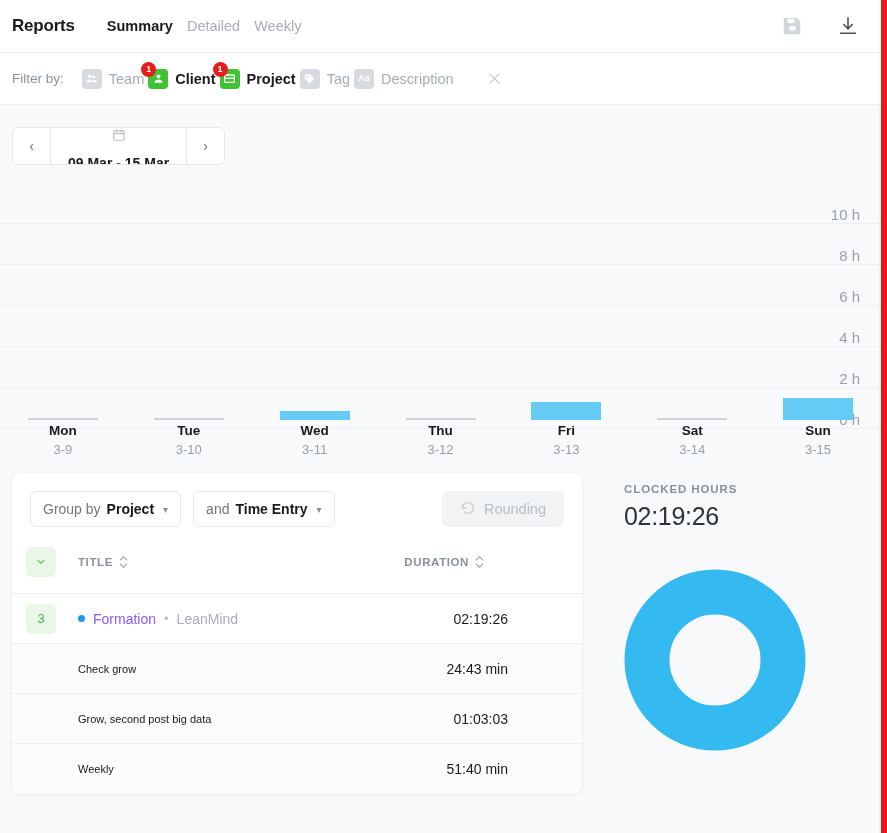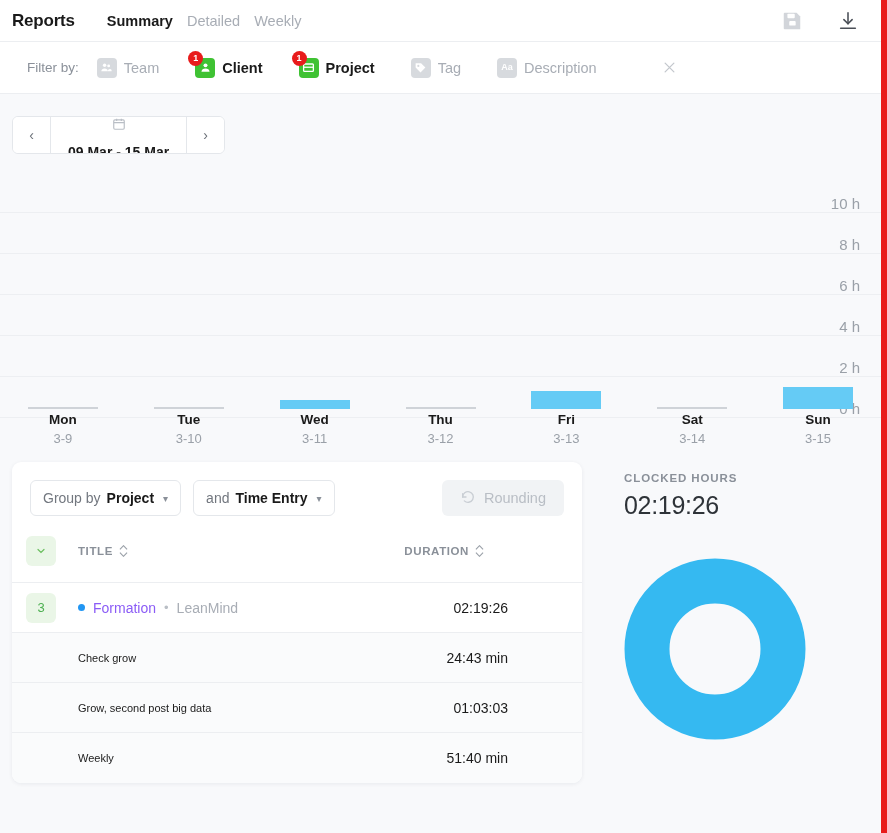--- a/index.html
+++ b/index.html
@@ -11,21 +11,21 @@
   }
   #root {
     position: relative;
     width: 887px; height: 833px;
     background: #f8f9fb;
     border-right: 6px solid #e81b1b;
   }
 
   
   .header {
-    height: 42px;
+    height: 53px;
     background: #ffffff;
     display: flex;
     align-items: center;
     padding: 0 22px 0 12px;
     border-bottom: 1px solid #eceef1;
   }
   .page-title {
     font-size: 17px;
     font-weight: bold;
     color: #1a1a1a;
@@ -43,29 +43,29 @@
   .header-spacer { flex: 1; }
   .header-actions { display: flex; align-items: center; gap: 34px; }
   .hicon { width: 22px; height: 22px; cursor: pointer; display: block; }
 
   
   .filterbar {
     height: 52px;
     background: #ffffff;
     display: flex;
     align-items: center;
-    padding-left: 27px;
+    padding-left: 12px;
     border-bottom: 1px solid #eceef1;
   }
   .filter-label {
     font-size: 13.5px;
     color: #8a9099;
     margin-right: 18px;
   }
-  .filters { display: flex; align-items: center; gap: 36px; }
+  .filters { display: flex; align-items: center; gap: 4px; }
   .filter-item {
     display: flex;
     align-items: center;
     gap: 7px;
     cursor: pointer;
     position: relative;
   }
   .fic {
     position: relative;
     width: 20px; height: 20px;

